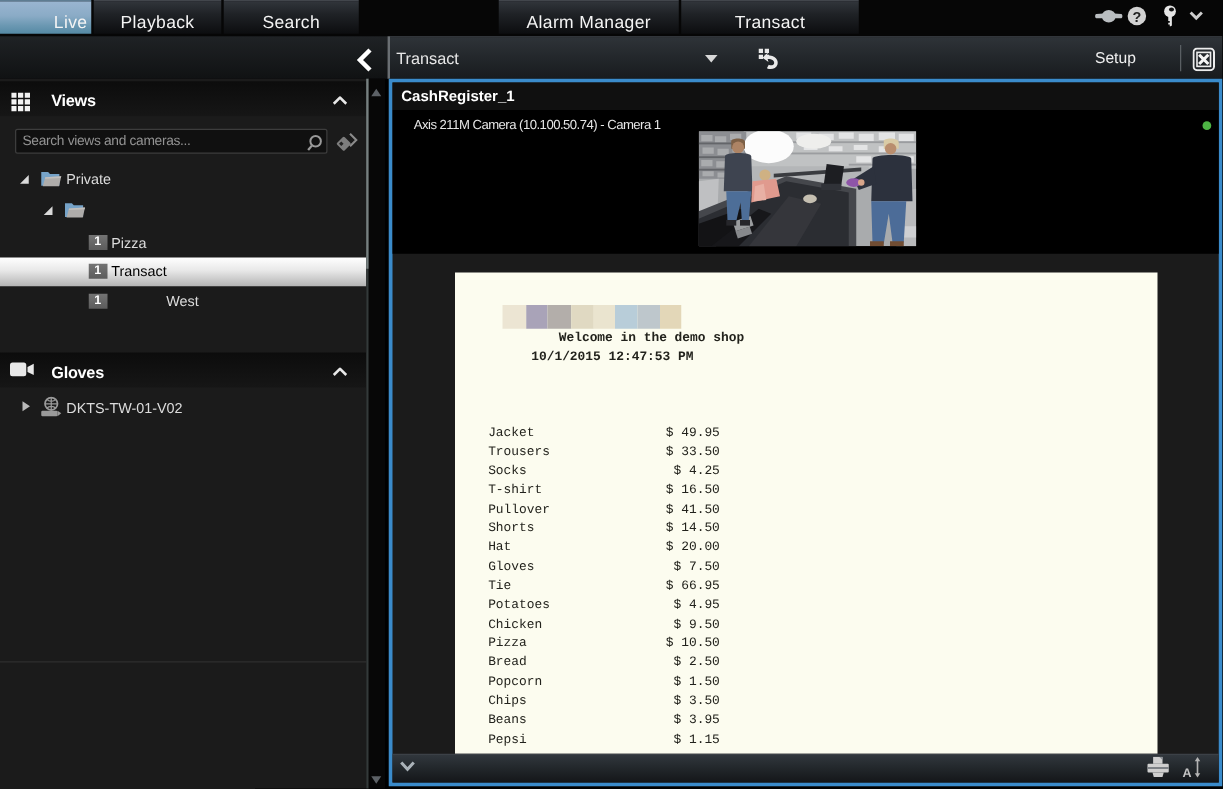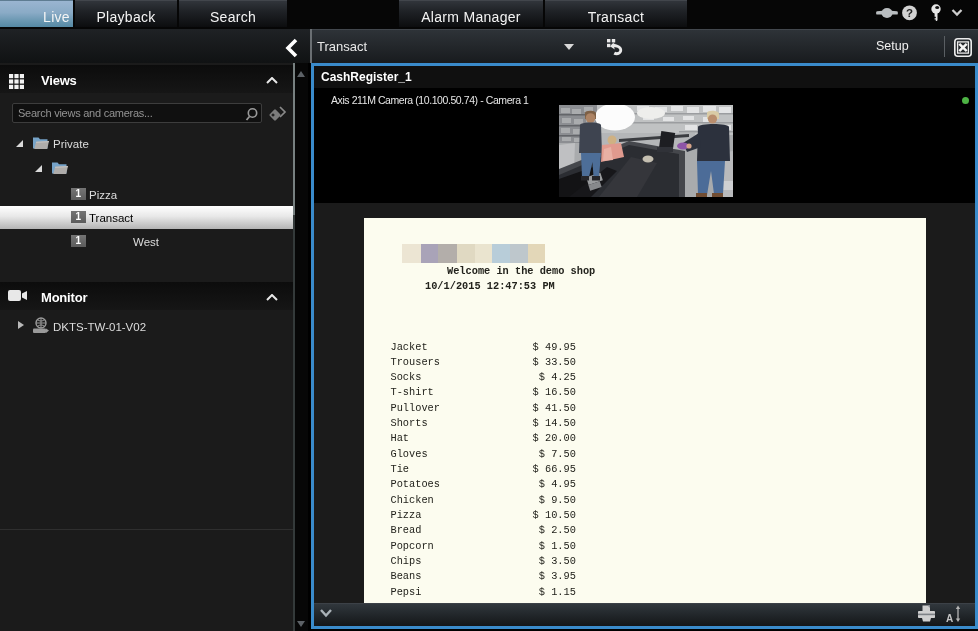--- a/index.html
+++ b/index.html
@@ -194,21 +194,21 @@
     <div class="abs" style="left:89px; top:149px; color:#000; font-size:11.5px;">Transact</div>
 
     <div class="num abs" style="left:71px; top:172px;"></div>
     <div class="treetext abs" style="left:89px; top:173px;margin-left:44px;">West</div>
 
     <div class="phead" style="top:219px;">
       <svg class="abs" style="left:8px; top:7px;" width="22" height="13" viewBox="0 0 22 13">
         <rect x="0" y="1" width="13" height="11" rx="2" fill="#e8e8e8"></rect>
         <path d="M14 4.5 L19 2 L19 11 L14 8.5 Z" fill="#e8e8e8"></path>
       </svg>
-      <span class="ptitle">Monitor</span>
+      <span class="ptitle">Gloves</span>
       <svg class="chevup" viewBox="0 0 12 7">
           <path d="M1 6 L6 1 L11 6" stroke="#e8e8e8" stroke-width="2" fill="none"></path>
         </svg>
     </div>
     <div class="abs" style="left:18px; top:258px; width:0; height:0; border-top:4.5px solid transparent; border-bottom:4.5px solid transparent; border-left:6px solid #b9b9b9;"></div>
     <svg class="abs" style="left:31px; top:254px;" width="20" height="18" viewBox="0 0 20 18">
       <circle cx="10" cy="6" r="5" fill="none" stroke="#9a9a9a" stroke-width="1.4"></circle>
       <path d="M5 6 L15 6 M10 1 L10 11 M6.5 2.5 C8 4.5 12 4.5 13.5 2.5 M6.5 9.5 C8 7.5 12 7.5 13.5 9.5" stroke="#9a9a9a" stroke-width="1" fill="none"></path>
       <rect x="2" y="11.5" width="13" height="4.5" rx="1" fill="#9a9a9a"></rect>
       <path d="M15 11.5 L18 13.5 L15 16 Z" fill="#9a9a9a"></path>

